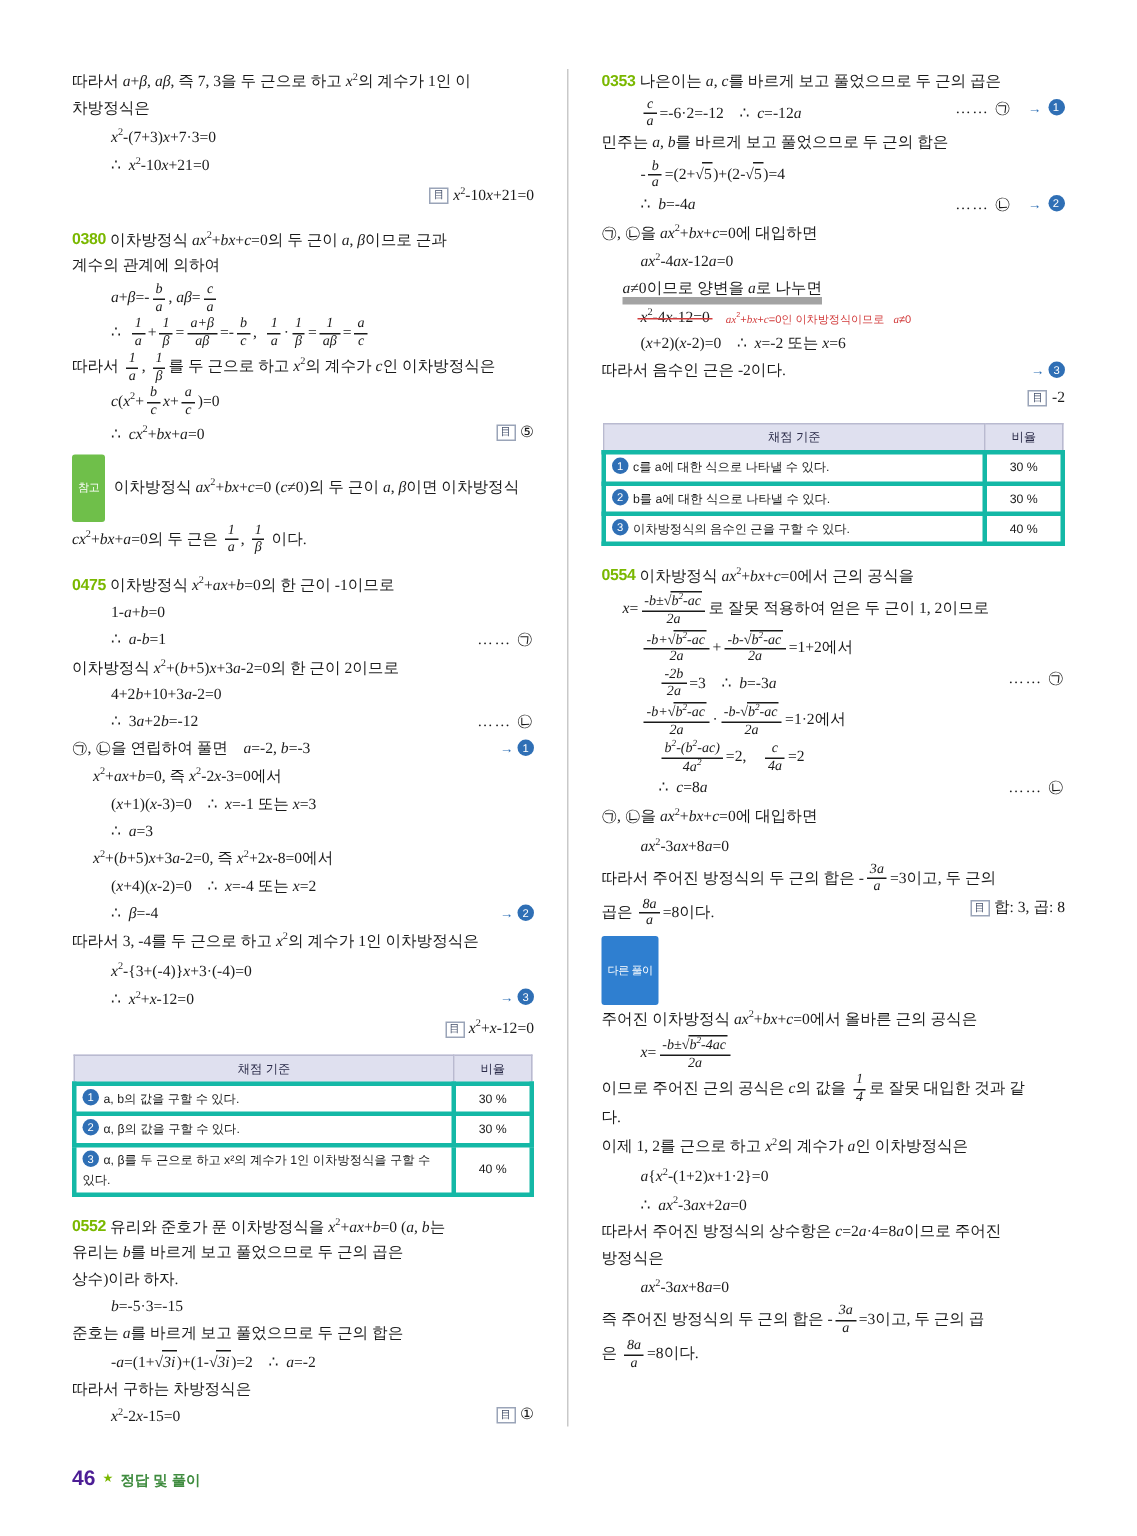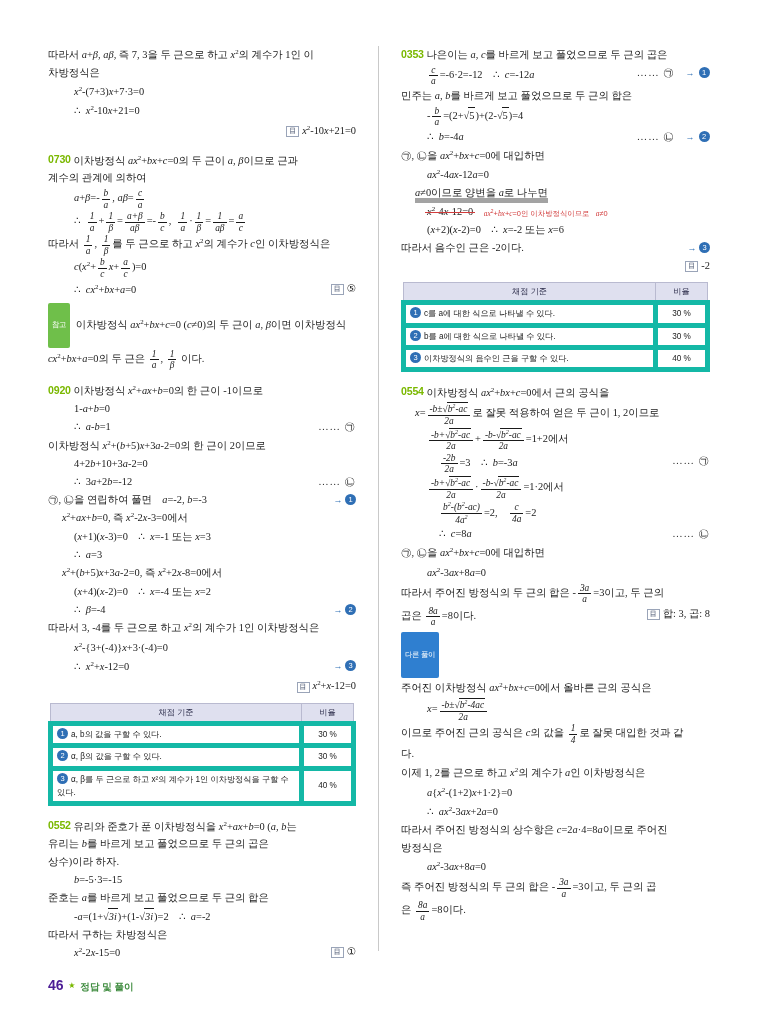--- a/index.html
+++ b/index.html
@@ -98,21 +98,21 @@
   }
   table.grade th {
     background: #dfe0ef;
     border: 1px solid #b9bad0;
     font-weight: normal;
     padding: 2px 0;
     text-align: center;
     color: #2a2a48;
   }
   table.grade td {
-    border: 5px solid #14b8a6;
+    border: 3px solid #14b8a6;
     padding: 2px 4px;
   }
   table.grade td.ratio { text-align: center; width: 52px; }
   table.grade td .circ { margin-right: 3px; }
 
   
   .strike-wrap { position: relative; display:inline-block; }
   .strike-wrap:after {
     content:"";
     position:absolute;
@@ -182,21 +182,21 @@
         <span class="math">x</span><sup>2</sup>-(7+3)<span class="math">x</span>+7·3=0
       </div>
       <div class="para ind2">
         ∴&nbsp; <span class="math">x</span><sup>2</sup>-10<span class="math">x</span>+21=0
       </div>
       <div class="para right-align">
         <span class="ans-box">目</span><span class="math">x</span><sup>2</sup>-10<span class="math">x</span>+21=0
       </div>
 
       <div class="para qhead">
-        <span class="qnum">0730</span>
+        <span class="qnum">0380</span>
         <span>이차방정식 <span class="math">ax</span><sup>2</sup>+<span class="math">bx</span>+<span class="math">c</span>=0의 두 근이 <span class="math">a</span>, <span class="math">β</span>이므로 근과</span>
       </div>
       <div class="para">계수의 관계에 의하여</div>
       <div class="para ind2">
         <span class="math">a</span>+<span class="math">β</span>=-<span class="frac small"><span class="num">b</span><span class="den">a</span></span>, <span class="math">aβ</span>=<span class="frac small"><span class="num">c</span><span class="den">a</span></span>
       </div>
       <div class="para ind2">
         ∴&nbsp; <span class="frac small"><span class="num">1</span><span class="den">a</span></span>+<span class="frac small"><span class="num">1</span><span class="den">β</span></span>=<span class="frac small"><span class="num">a+β</span><span class="den">aβ</span></span>=-<span class="frac small"><span class="num">b</span><span class="den">c</span></span>,&nbsp; <span class="frac small"><span class="num">1</span><span class="den">a</span></span>·<span class="frac small"><span class="num">1</span><span class="den">β</span></span>=<span class="frac small"><span class="num">1</span><span class="den">aβ</span></span>=<span class="frac small"><span class="num">a</span><span class="den">c</span></span>
       </div>
       <div class="para">
@@ -211,21 +211,21 @@
       </div>
       <div class="para tight" style="margin-top:4px">
         <span class="tagbox">참고</span>
         <span>이차방정식 <span class="math">ax</span><sup>2</sup>+<span class="math">bx</span>+<span class="math">c</span>=0 (<span class="math">c</span>≠0)의 두 근이 <span class="math">a</span>, <span class="math">β</span>이면 이차방정식</span>
       </div>
       <div class="para tight">
         <span class="math">cx</span><sup>2</sup>+<span class="math">bx</span>+<span class="math">a</span>=0의 두 근은 <span class="frac small"><span class="num">1</span><span class="den">a</span></span>, <span class="frac small"><span class="num">1</span><span class="den">β</span></span> 이다.
       </div>
 
       <div class="para qhead">
-        <span class="qnum">0920</span>
+        <span class="qnum">0475</span>
         <span>이차방정식 <span class="math">x</span><sup>2</sup>+<span class="math">ax</span>+<span class="math">b</span>=0의 한 근이 -1이므로</span>
       </div>
       <div class="para ind2">1-<span class="math">a</span>+<span class="math">b</span>=0</div>
       <div class="para ind2">
         ∴&nbsp; <span class="math">a</span>-<span class="math">b</span>=1
         <span style="float:right" class="dots">…… ㉠</span>
       </div>
       <div class="para">
         이차방정식 <span class="math">x</span><sup>2</sup>+(<span class="math">b</span>+5)<span class="math">x</span>+3<span class="math">a</span>-2=0의 한 근이 2이므로
       </div>

